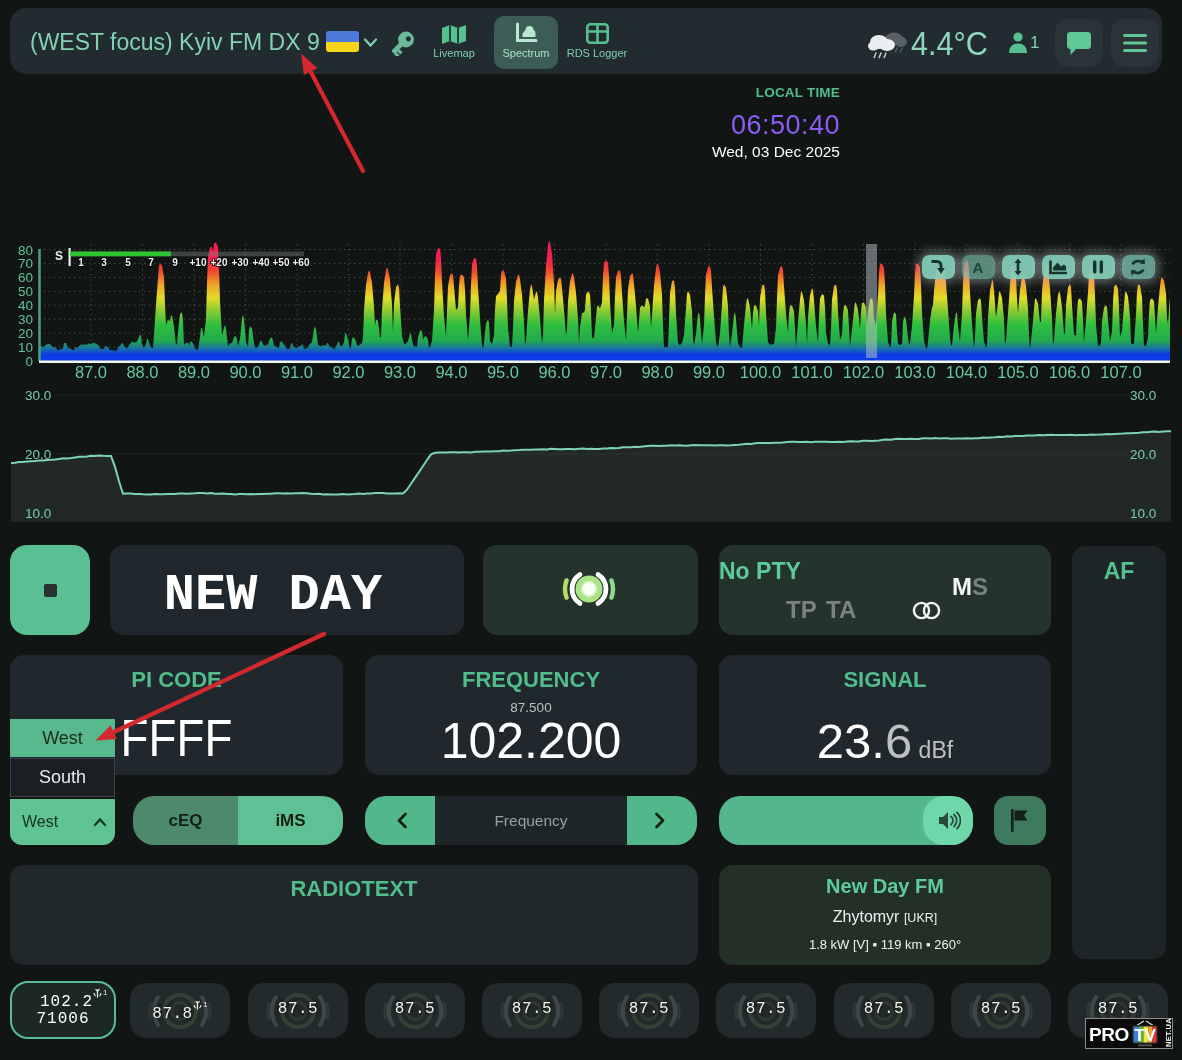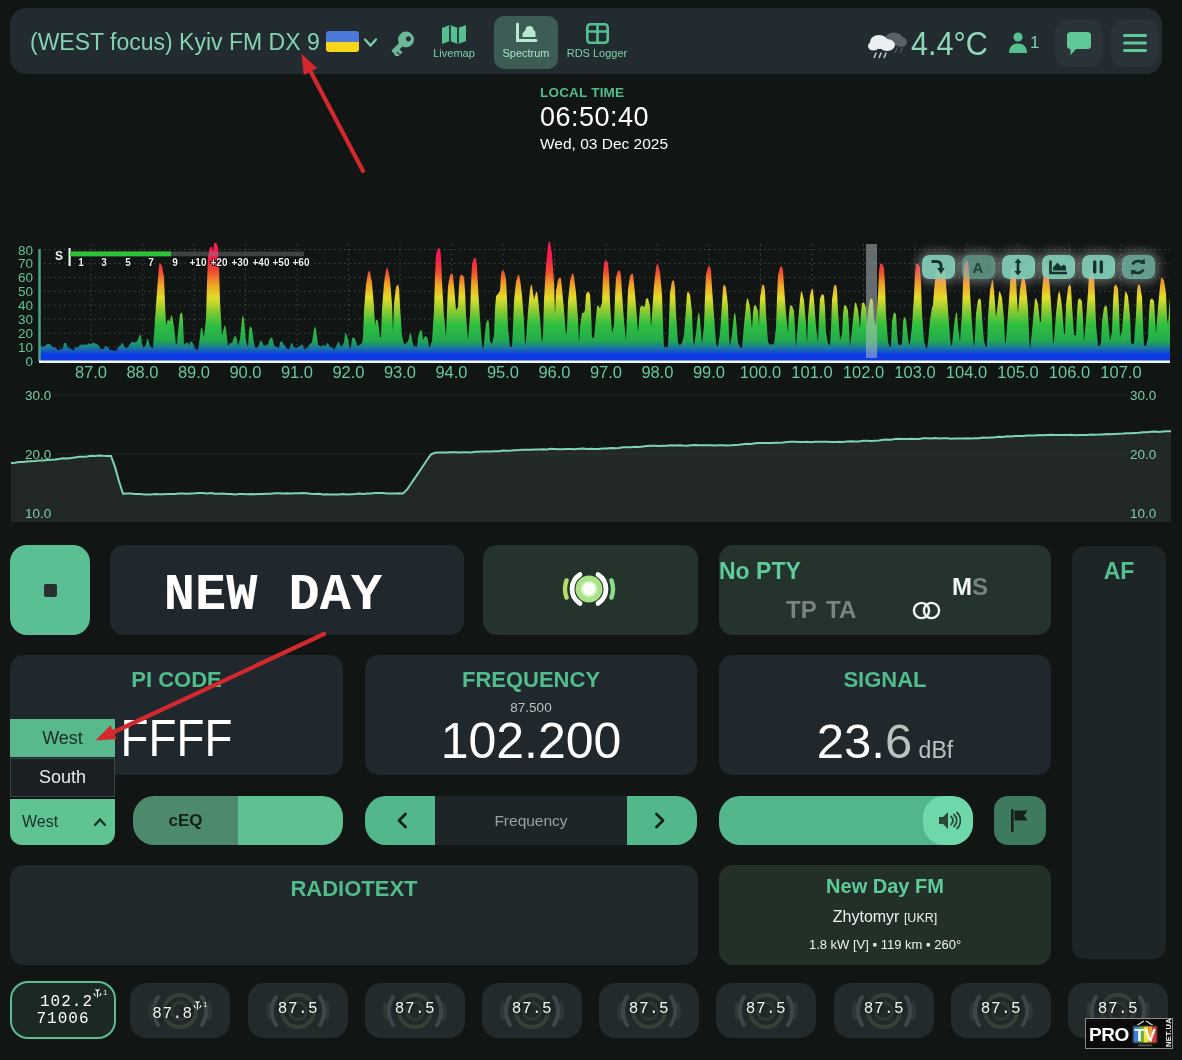--- a/index.html
+++ b/index.html
@@ -91,23 +91,23 @@
 
 <div class="abs" style="left:1111px;top:19px;width:48px;height:48px;background:#2a3337;border-radius:13px"></div>
 <svg class="abs" style="left:1123px;top:33px" width="24" height="20" viewBox="0 0 24 20">
       <g stroke="#5ec997" stroke-width="3" stroke-linecap="round">
         <path d="M1.5 2.5 h21"></path>
         <path d="M1.5 10 h21"></path>
         <path d="M1.5 17.5 h21"></path>
       </g>
     </svg>
 
-<div class="abs" style="left:540px;top:85px;width:300px;text-align:left">
+<div class="abs" style="left:540px;top:85px;width:300px;text-align:right">
   <div style="font-size:13.5px;font-weight:bold;color:#50bd8b;letter-spacing:0.2px">LOCAL TIME</div>
-  <div style="font-size:27px;color:#ffffff;margin-top:2px;letter-spacing:0.5px">06:50:40</div>
+  <div style="font-size:27px;color:#8b5cf6;margin-top:10px;letter-spacing:0.5px">06:50:40</div>
   <div style="font-size:15.5px;color:#fdfefd;margin-top:2px">Wed, 03 Dec 2025</div>
 </div>
 
 <svg class="abs" style="left:0;top:0" width="1182" height="400" viewBox="0 0 1182 400">
 <defs>
 <linearGradient id="spec" x1="0" y1="361" x2="0" y2="240" gradientUnits="userSpaceOnUse">
   <stop offset="0" stop-color="#0d3be8"></stop>
   <stop offset="0.055" stop-color="#0d3be8"></stop>
   <stop offset="0.11" stop-color="#1b7a9a"></stop>
   <stop offset="0.17" stop-color="#23ab4c"></stop>
@@ -315,20 +315,21 @@
 <div class="abs" style="left:10px;top:799px;width:105px;height:46px;background:#5fc392;border-radius:0 0 12px 12px"></div>
 <div class="abs" style="left:22px;top:799px;height:46px;line-height:46px;font-size:16px;color:#153226">West</div>
 <svg class="abs" style="left:93px;top:817px" width="14" height="10" viewBox="0 0 14 10">
       <path d="M2 8 L7 2.5 L12 8" stroke="#153226" stroke-width="2.2" fill="none" stroke-linecap="round"></path>
     </svg>
 
 <div class="abs" style="left:133px;top:796px;width:210px;height:49px;border-radius:21px;overflow:hidden">
   <div style="position:absolute;left:0;top:0;width:105px;height:49px;background:#4d8a6c"></div>
   <div style="position:absolute;left:105px;top:0;width:105px;height:49px;background:#5fc193"></div>
   <div style="position:absolute;left:0;top:0;width:105px;height:49px;line-height:49px;text-align:center;font-weight:bold;font-size:17px;color:#132019">cEQ</div>
+  <div style="position:absolute;left:105px;top:0;width:105px;height:49px;line-height:49px;text-align:center;font-weight:bold;font-size:17px;color:#132019">iMS</div>
 </div>
 
 <div class="abs" style="left:365px;top:796px;width:332px;height:49px;border-radius:21px;overflow:hidden;background:#1d2529">
   <div style="position:absolute;left:0;top:0;width:70px;height:49px;background:#52b88b"></div>
   <div style="position:absolute;right:0;top:0;width:70px;height:49px;background:#52b88b"></div>
   <svg style="position:absolute;left:30px;top:16px" width="14" height="17" viewBox="0 0 14 17">
         <path d="M10.5 2 L4 8.5 L10.5 15" stroke="#132019" stroke-width="2.8" fill="none" stroke-linecap="round" stroke-linejoin="round"></path>
       </svg>
   <svg style="position:absolute;right:30px;top:16px" width="14" height="17" viewBox="0 0 14 17">
         <path d="M3.5 2 L10 8.5 L3.5 15" stroke="#132019" stroke-width="2.8" fill="none" stroke-linecap="round" stroke-linejoin="round"></path>

